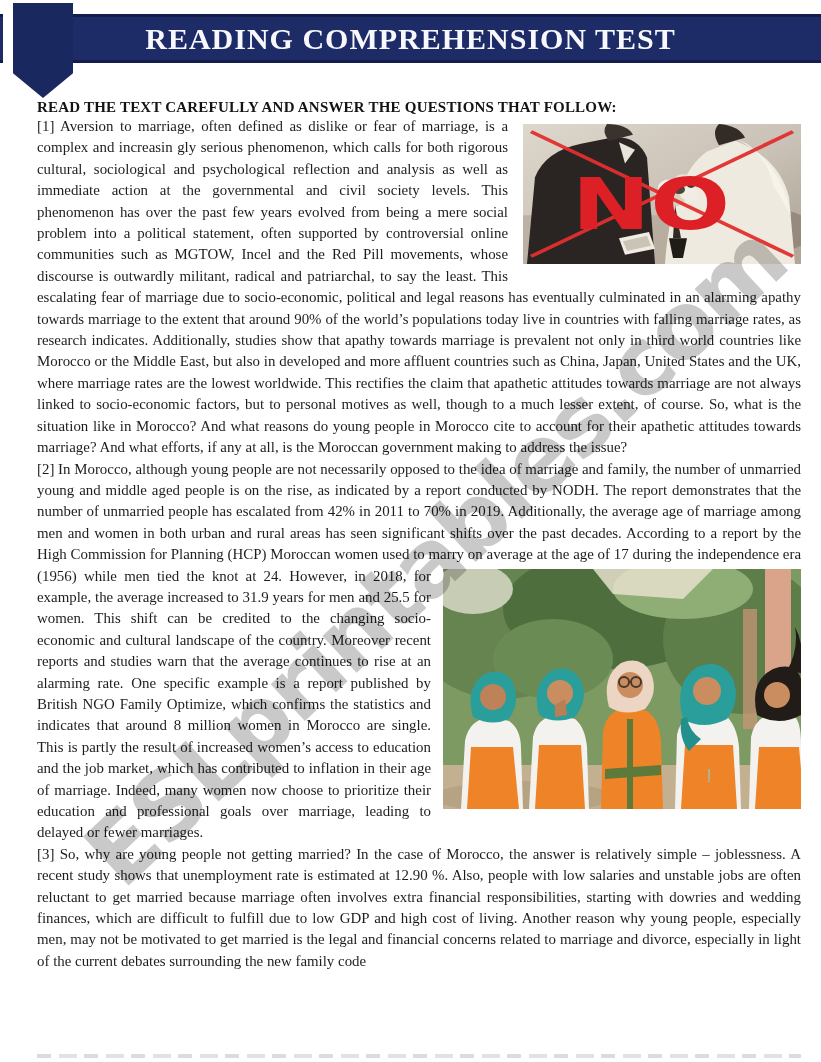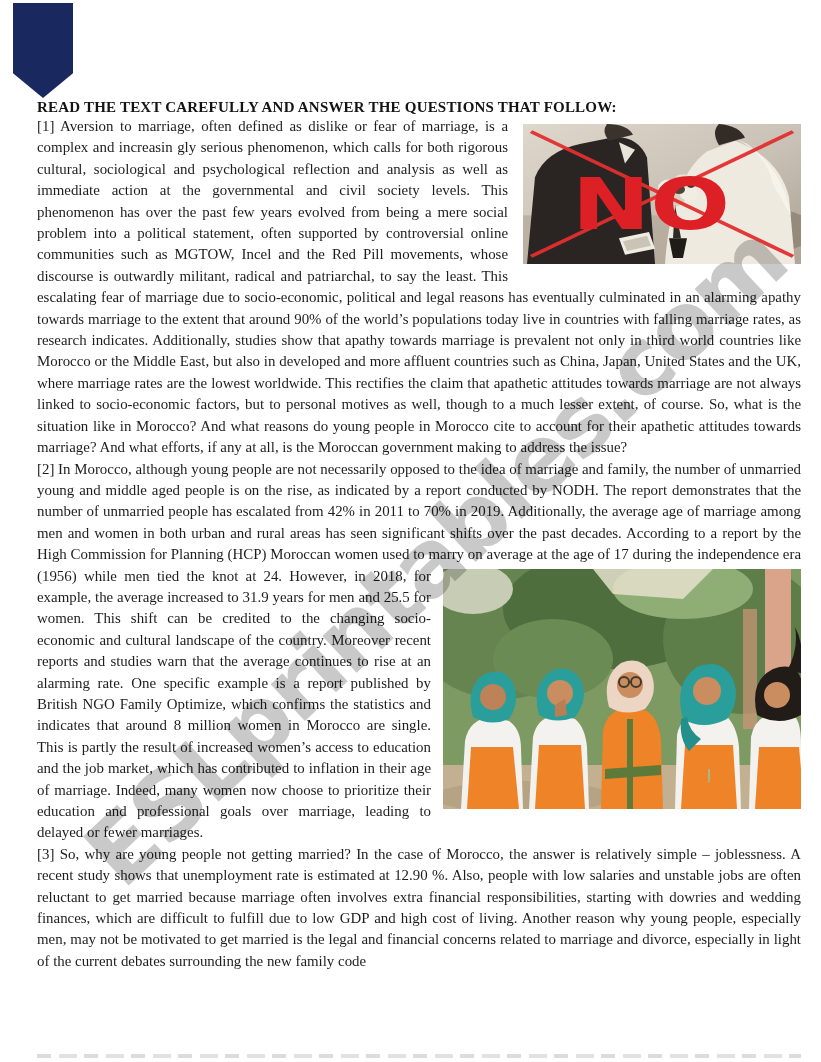--- a/index.html
+++ b/index.html
@@ -49,20 +49,23 @@
   .clipped-line {
     position:absolute; left:37px; top:1054px; width:764px; height:4px; z-index:1; opacity:0.35;
     background:repeating-linear-gradient(90deg,#9a9a9a 0 14px, transparent 14px 22px, #ababab 22px 40px, transparent 40px 47px);
   }
 </style>
 </head>
 <body>
 
 <div class="page">
 
+  <div class="banner-bar">
+    <div class="banner-title">READING COMPREHENSION TEST</div>
+  </div>
   <div class="banner-notch"></div>
   <div class="bookmark-ribbon"></div>
 
   <div class="content">
     <div class="instruction">READ THE TEXT CAREFULLY AND ANSWER THE QUESTIONS THAT FOLLOW:</div>
 
     <div class="article">
 
       <p>
         <span class="figwrap fig1">

